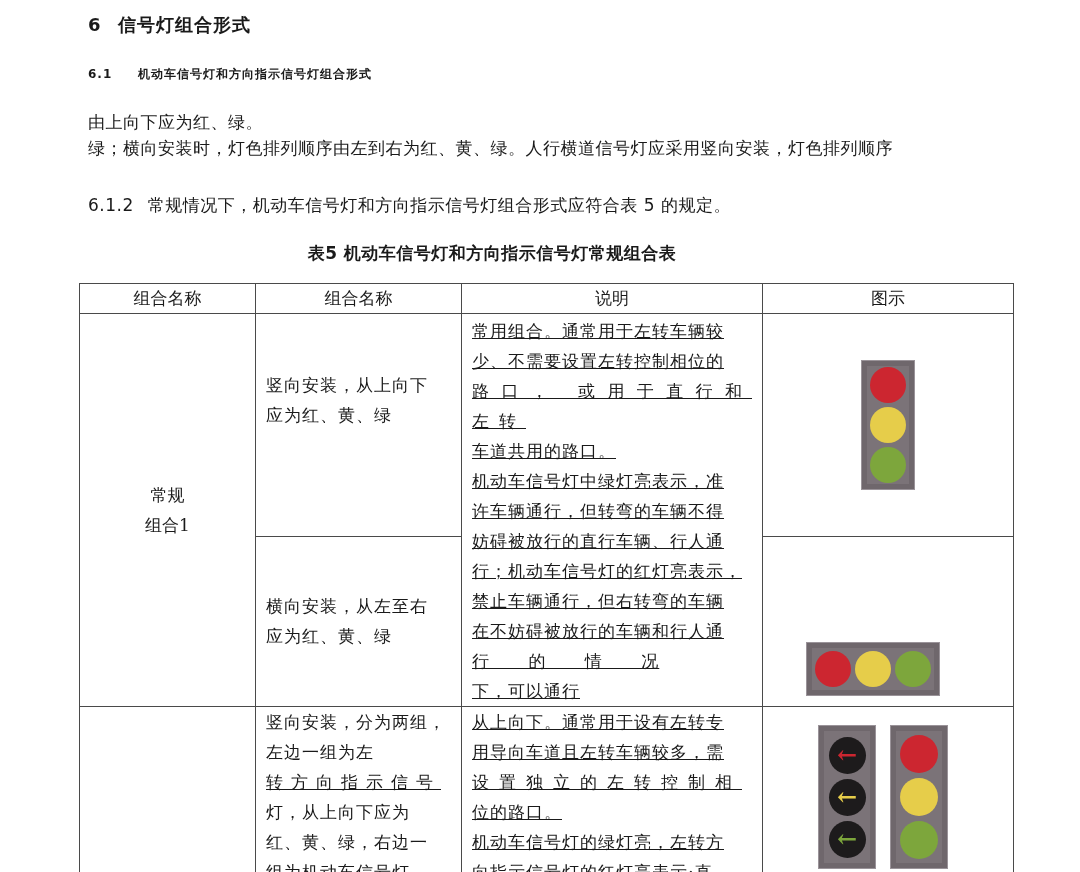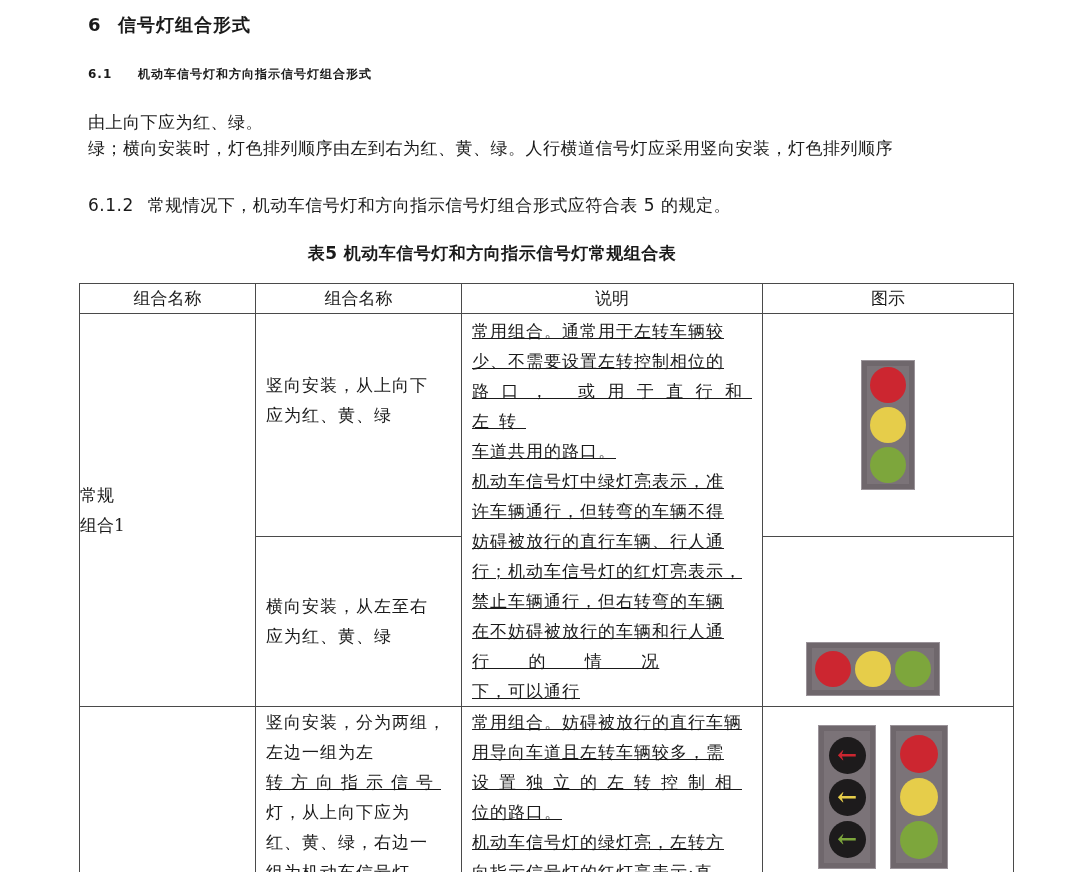--- a/index.html
+++ b/index.html
@@ -12,21 +12,21 @@
   .h2 .num { display:inline-block; width:50px; }
   .para { left:88px; font-size:17px; line-height:26px; width:925px; letter-spacing:0.5px; }
   .para .num { margin-right:14px; }
   .caption { left:0; width:984px; top:242px; text-align:center; font-size:17px; font-weight:bold; letter-spacing:0.5px; }
   table.t { position:absolute; left:79px; top:283px; border-collapse:collapse;
             font-family:"DejaVu Serif", serif; font-size:17px; }
   table.t td, table.t th { border:1.5px solid #4a4a4a; padding:0; vertical-align:top; }
   table.t th { font-weight:normal; height:29px; text-align:center; vertical-align:middle; }
   .cell-txt { padding:4px 10px 0 10px; line-height:30px; letter-spacing:1px; }
   .desc { text-align:justify;text-decoration:underline; }
-  .center-v { vertical-align:middle !important; text-align:left; }
+  .center-v { vertical-align:middle !important; text-align:center; }
   .sig-wrap { display:flex; align-items:center; justify-content:center; height:100%; }
   .housing { background:#7b7378; border:1px solid #9a9399; box-shadow: inset 0 0 0 5px #6f676c; display:flex; align-items:center; justify-content:center; }
   .housing.v { width:52px; height:128px; flex-direction:column; gap:4px; }
   .housing.h { width:132px; height:52px; flex-direction:row; gap:4px; }
   .lamp { width:36px; height:36px; border-radius:50%; }
   .arrow-lamp { width:37px; height:37px; border-radius:50%; background:#1d1b1c; display:flex; align-items:center; justify-content:center; font-size:24px; font-weight:bold; line-height:1; }
   .housing.v2 { width:56px; height:142px; flex-direction:column; gap:5px; }
 </style>
 </head>
 <body>
@@ -128,21 +128,21 @@
         <div>竖向安装，分为两组，</div>
         <div>左边一组为左</div>
         <div style="letter-spacing:8px;text-decoration:underline;">转方向指示信号</div>
         <div>灯，从上向下应为</div>
         <div>红、黄、绿，右边一</div>
         <div>组为机动车信号灯，</div>
       </div>
     </td>
     <td>
       <div class="cell-txt desc" style="padding-top:0;">
-        <div>常用组合。妨碍被放行的直行车辆</div>
+        <div>从上向下。通常用于设有左转专</div>
         <div>用导向车道且左转车辆较多，需</div>
         <div style="letter-spacing:10px;">设置独立的左转控制相</div>
         <div>位的路口。</div>
         <div>机动车信号灯的绿灯亮，左转方</div>
         <div>向指示信号灯的红灯亮表示:直</div>
       </div>
     </td>
     <td class="center-v">
       <div class="sig-wrap" style="gap:14px; padding-right:10px;">
         <div class="housing v2">

